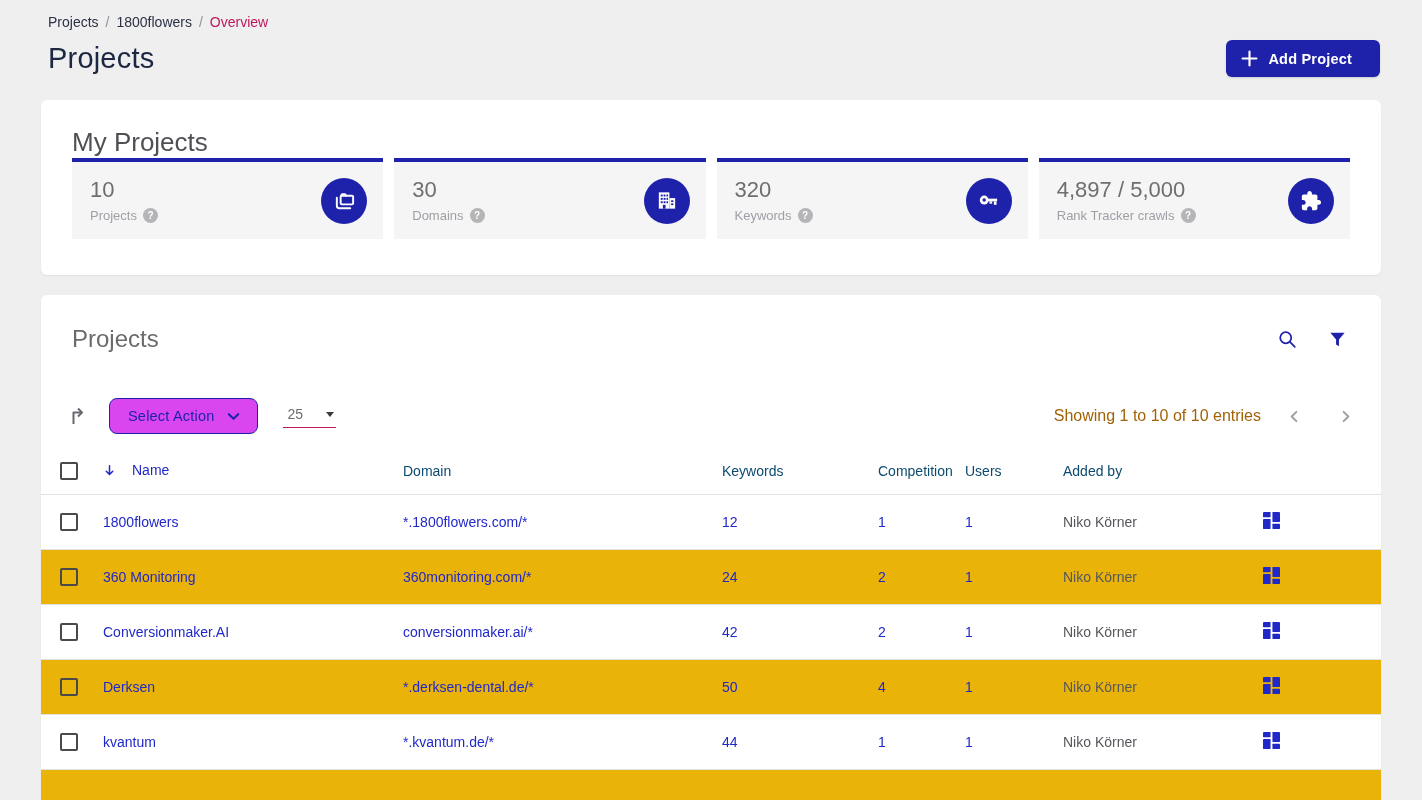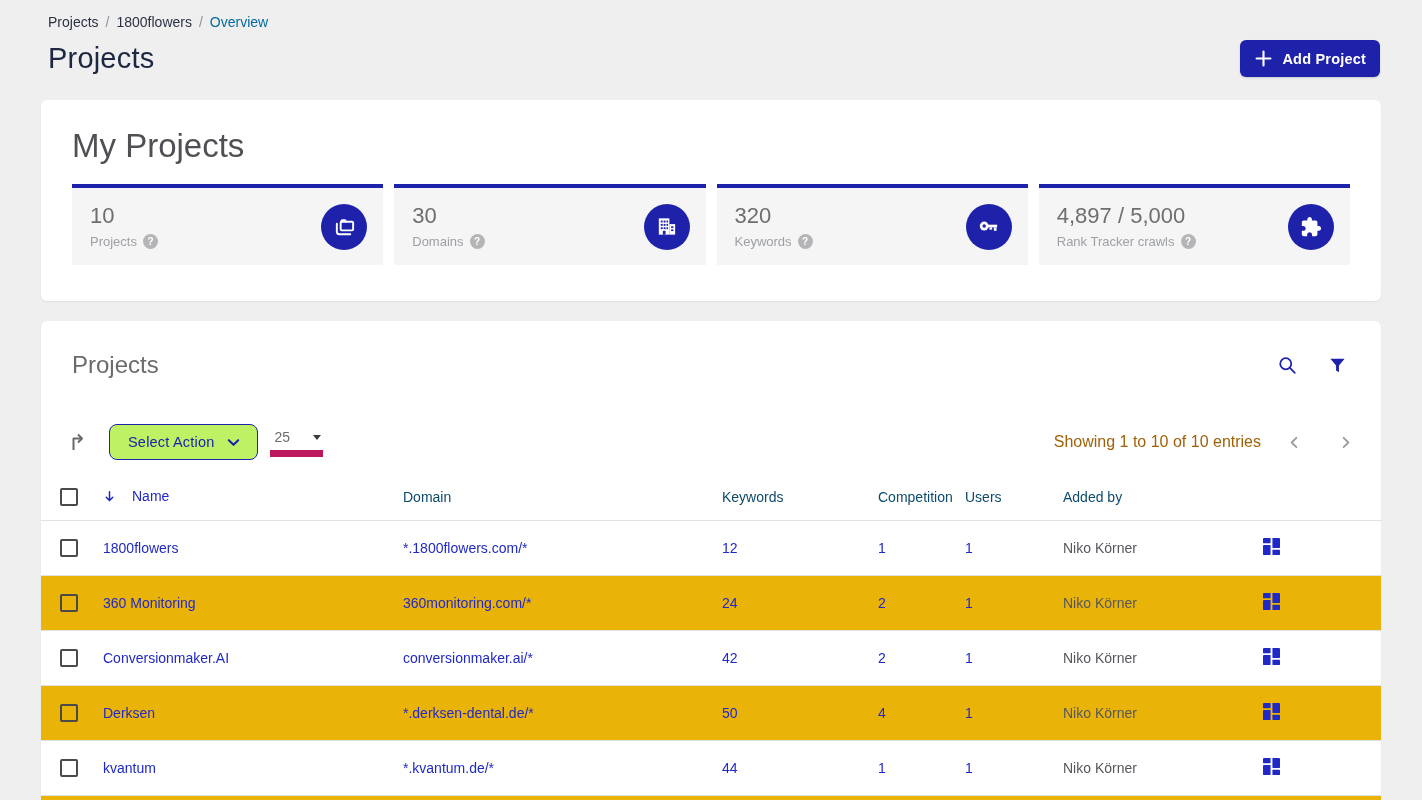--- a/index.html
+++ b/index.html
@@ -6,39 +6,39 @@
   html, body {
     width: 1422px; height: 800px; overflow: hidden;
     background: #f0eff0;
     font-family: "Liberation Sans", sans-serif;
     -webkit-font-smoothing: antialiased;
   }
   
   .top { padding: 14px 42px 0 48px; }
   .breadcrumb { font-size: 14px; color: #8d929c; display: flex; gap: 7px; align-items: center; }
   .breadcrumb .crumb-link { color: #2b3144; cursor: pointer; }
-  .breadcrumb .crumb-current { color: #0369a1; }
+  .breadcrumb .crumb-current { color: #be185d; }
   .title-row { display: flex; justify-content: space-between; align-items: center; margin-top: 10px; }
   .page-title { font-size: 29px; font-weight: 500; color: #1c2742; letter-spacing: 0.2px; }
   .btn-primary {
     display: inline-flex; align-items: center; gap: 10px;
     background: #1e22aa; color: #fff; border: none; cursor: pointer;
     font-family: "Liberation Sans", sans-serif;
     font-size: 14.5px; font-weight: 600; letter-spacing: 0.2px;
-    padding: 10px 14px 10px 15px; border-radius: 6px;
+    padding: 10px 28px 10px 15px; border-radius: 6px;
     box-shadow: 0 1px 2px rgba(0,0,0,0.15);
   }
   
   .card {
     background: #fff; border-radius: 6px; margin: 0 41px;
     box-shadow: 0 1px 2px rgba(0,0,0,0.07);
   }
   .card-summary { margin-top: 23px; padding: 27px 31px 36px; }
-  .section-title { font-size: 33px; font-weight: 400; color: #4f5054; }
-  .stats-grid { display: grid; grid-template-columns: repeat(4, 1fr); gap: 11px; margin-top: 19px; }
+  .section-title { font-size: 26px; font-weight: 400; color: #4f5054; }
+  .stats-grid { display: grid; grid-template-columns: repeat(4, 1fr); gap: 11px; }
   .stat-card {
     position: relative; background: #f5f5f6;
     border-top: 4px solid #1e22aa; padding: 15px 18px; height: 81px;
   }
   .stat-value { font-size: 22px; color: #6e6e70; }
   .stat-label { display: flex; align-items: center; gap: 6px; font-size: 13px; color: #9da0a5; margin-top: 5px; }
   .help-icon {
     display: inline-flex; align-items: center; justify-content: center;
     width: 15px; height: 15px; border-radius: 50%;
     background: #b5b5b8; color: #fff; font-size: 10px; font-weight: 700; cursor: pointer;
@@ -51,30 +51,30 @@
   
   .card-table { margin-top: 20px; padding-top: 30px; height: 520px; }
   .panel-head { display: flex; justify-content: space-between; align-items: center; padding: 0 34px 0 31px; }
   .panel-title { font-size: 24px; font-weight: 400; color: #6b6b6b; }
   .panel-icons { display: flex; gap: 30px; align-items: center; }
   .icon-btn { background: none; border: none; cursor: pointer; padding: 0; display: flex; }
   .toolbar { display: flex; align-items: center; margin-top: 45px; padding: 0 24px; }
   .export-btn { margin-left: 2px; }
   .btn-outline {
     display: inline-flex; align-items: center; gap: 12px;
-    margin-left: 18px; background: #bef264; cursor: pointer;
+    margin-left: 18px; background: #d946ef; cursor: pointer;
     border: 1.5px solid #1e22aa; border-radius: 8px;
     color: #1e22aa; font-family: "Liberation Sans", sans-serif;
     font-size: 14.5px; font-weight: 500; letter-spacing: 0.2px;
     padding: 9px 16px 9px 18px;
   }
   .pagesize {
     display: inline-flex; align-items: center; justify-content: space-between;
-    margin-left: 12px; width: 53px; cursor: pointer;
-    border-bottom: 7px solid #be185d; padding: 2px 2px 5px 4px;
+    margin-left: 25px; width: 53px; cursor: pointer;
+    border-bottom: 1px solid #be185d; padding: 2px 2px 5px 4px;
     font-size: 14px; color: #6d6d6d;
   }
   .toolbar-spacer { flex: 1; }
   .showing-text { font-size: 16px; color: #a16207; }
   .pager { display: flex; gap: 36px; margin-left: 26px; margin-right: 4px; }
   
   table { width: 100%; border-collapse: collapse; margin-top: 13px; font-size: 14px; }
   th {
     text-align: left; font-weight: 400; color: #0c4a6e;
     padding: 15px 0 14px; cursor: pointer;

